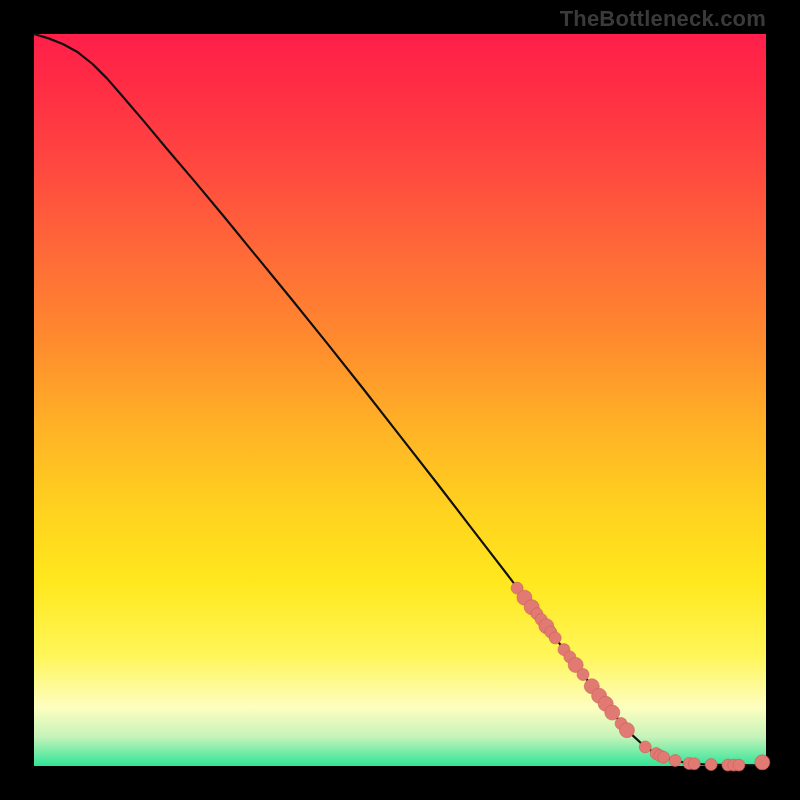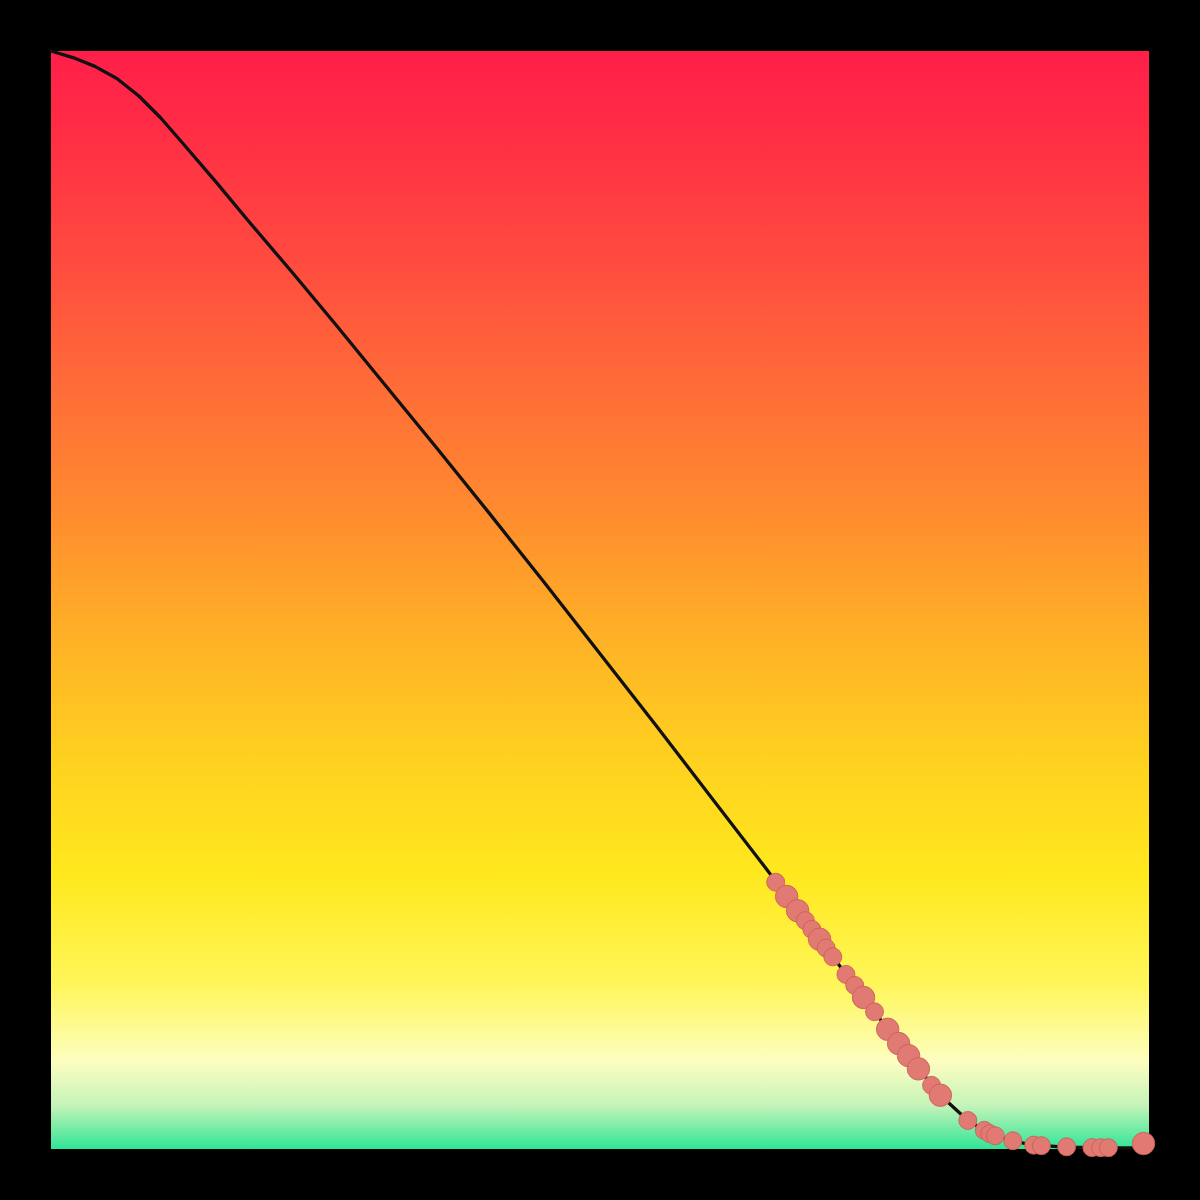--- a/index.html
+++ b/index.html
@@ -56,20 +56,21 @@
     font-size: 22px;
     font-weight: 600;
     letter-spacing: 0.2px;
     user-select: none;
   }
 </style>
 </head>
 <body>
 
 <div class="stage">
+  <div class="watermark">TheBottleneck.com</div>
 
   <div class="plot">
     <svg viewBox="0 0 732 732" preserveAspectRatio="none">
       <path id="curve-path" fill="none" stroke="#111111" stroke-width="2.2" stroke-linecap="round" stroke-linejoin="round" d="M0.00 0.00 L14.64 4.39 L29.28 10.25 L43.92 18.30 L58.56 30.01 L73.20 44.65 L87.84 61.49 L109.80 87.11 L131.76 113.46 L161.04 147.86 L190.32 183.00 L219.60 218.87 L256.20 263.52 L292.80 308.90 L329.40 355.02 L366.00 401.87 L402.60 448.72 L439.20 496.30 L475.80 543.88 L512.40 592.19 L541.68 630.98 L570.96 669.05 L592.92 696.13 L611.22 712.97 L625.86 721.75 L640.50 726.51 L651.48 728.71 L662.46 729.80 L673.44 730.54 L684.42 730.90 L695.40 731.12 L710.04 731.19 L724.68 731.27 L732.00 731.27"></path>
       <g id="points-group">
           <circle cx="483.12" cy="554.12" r="6" fill="#e17a72" stroke="#c96059" stroke-width="0.6"></circle>
           <circle cx="490.44" cy="563.64" r="7.5" fill="#e17a72" stroke="#c96059" stroke-width="0.6"></circle>
           <circle cx="497.76" cy="573.16" r="7.5" fill="#e17a72" stroke="#c96059" stroke-width="0.6"></circle>
           <circle cx="502.88" cy="579.74" r="6" fill="#e17a72" stroke="#c96059" stroke-width="0.6"></circle>
           <circle cx="507.28" cy="585.60" r="6" fill="#e17a72" stroke="#c96059" stroke-width="0.6"></circle>

